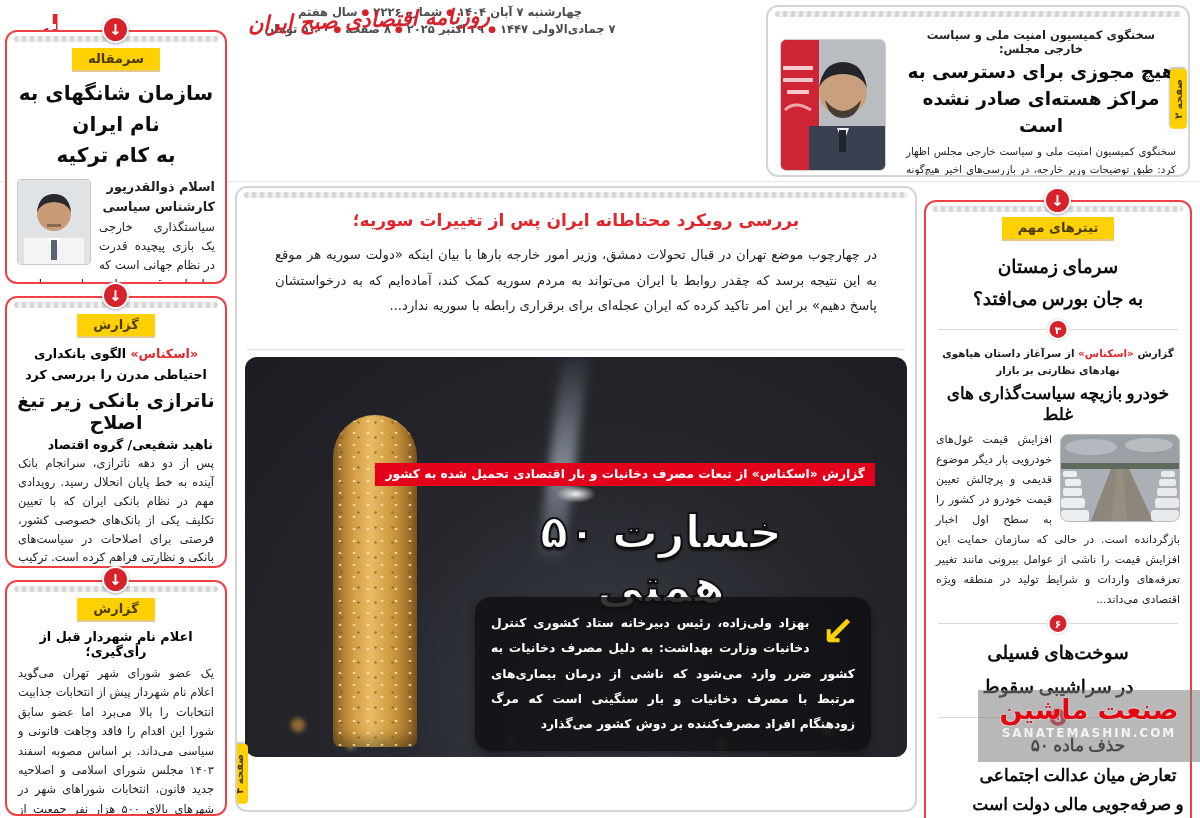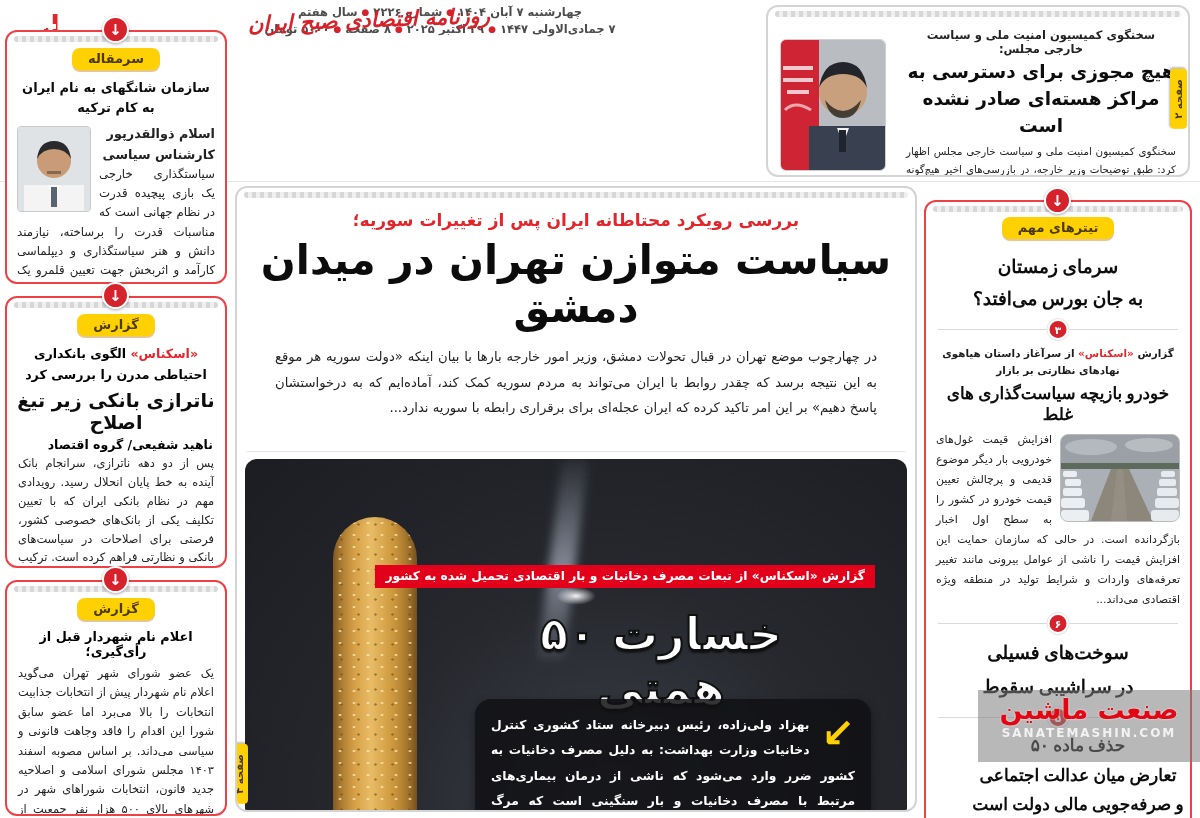--- a/index.html
+++ b/index.html
@@ -14,21 +14,21 @@
   .card.red { border:2px solid #ef4046; }
   .card.gray { border:2px solid #d4d4d4; }
   .rib { height:6px; margin:4px 7px 0 7px; border-radius:4px;
          background:repeating-linear-gradient(90deg,#d7d7d7 0 4px,#efefef 4px 8px); }
 
   .arrow-circle { position:absolute; width:27px; height:27px; border-radius:50%;
         background:#d6222b; color:#fff; font-weight:bold; font-size:15px; line-height:24px;
         text-align:center; border:2px solid #fff; box-shadow:0 1px 3px rgba(0,0,0,.35); z-index:6; }
 
   .ytab { display:inline-block; background:#ffd103; color:#4a3a00; font-weight:bold;
-        font-size:13px; padding:3px 16px 4px; border-radius:8px; position:relative;
+        font-size:13px; padding:3px 16px 4px; border-radius:0; position:relative;
         box-shadow:0 2px 0 rgba(200,130,0,.45); }
 
   .pl { white-space:pre-line; }
   .brand-red { color:#e2262b; }
 
   
   #masthead { position:absolute; right:440px; top:0; width:520px; text-align:center; z-index:1; }
   .tagline { position:absolute; top:8px; left:8px; color:#d6222b; font-size:21px; font-weight:bold;
         font-style:italic; font-family:"DejaVu Sans", sans-serif; transform:rotate(-2deg); }
   .logo { font-size:100px; line-height:1.1; font-weight:bold; color:#e8252b;
@@ -97,21 +97,21 @@
         box-shadow:0 4px 10px rgba(0,0,0,.4); }
   .qarrow { float:right; color:#ffd103; font-size:40px; line-height:.9; font-weight:bold;
         margin:2px 0 2px 12px; }
   #main-page-vtab { left:-6px; top:556px; position:absolute; }
 
   
   .lcard { left:5px; width:222px; }
   .lcard .tabwrap { text-align:center; margin-top:6px; }
   .lcard .hl { text-align:center; font-weight:900; color:#0d0d0d; }
   #ed { top:30px; height:254px; }
-  #ed .hl { font-size:13px; line-height:1.55; margin-top:8px; }
+  #ed .hl { font-size:20px; line-height:1.55; margin-top:8px; }
   .flow { padding:6px 10px 0; font-size:11.8px; color:#222; text-align:justify; line-height:1.62; }
   .aphoto { float:left; width:74px; height:86px; border:1px solid #c9c9c9; border-radius:4px;
         margin:2px 8px 4px 0; overflow:hidden; }
   .aname { font-weight:bold; font-size:12.8px; line-height:1.6; }
   #bank { top:296px; height:272px; }
   #bank .kicker { text-align:center; font-size:12.6px; font-weight:bold; line-height:1.7; margin-top:7px; padding:0 8px; }
   #bank .hl { font-size:19px; margin-top:3px; }
   #bank .author { font-weight:bold; font-size:12.5px; padding:4px 12px 0; }
   #bank .body { padding:2px 11px 0; font-size:11.4px; line-height:1.66; text-align:justify; color:#222; }
   #mayor { top:580px; height:236px; }
@@ -191,21 +191,20 @@
           <path d="M46 60 q18 22 36 0 q-4 18 -18 18 q-14 0 -18 -18z" fill="#2e2a26" opacity=".85"></path>
         </svg>
       </div>
     </div>
     <div id="nuclear-tab" class="vtab">صفحه ۲</div>
   </div>
 
   <div id="main-card" class="card gray">
     <div class="rib"></div>
     <div class="kicker">بررسی رویکرد محتاطانه ایران پس از تغییرات سوریه؛</div>
-    <div class="hl">سیاست متوازن تهران در میدان دمشق</div>
     <div class="body">در چهارچوب موضع تهران در قبال تحولات دمشق، وزیر امور خارجه بارها با بیان اینکه «دولت سوریه هر موقع به این نتیجه برسد که چقدر روابط با ایران می‌تواند به مردم سوریه کمک کند، آماده‌ایم که به درخواستشان پاسخ دهیم» بر این امر تاکید کرده که ایران عجله‌ای برای برقراری رابطه با سوریه ندارد...</div>
     <div class="ptab">
       <span class="ytab">صفحه ۲</span>
     </div>
     <div class="sep"></div>
 
     <div id="cig">
       <div class="bokeh"></div>
       <div class="smoke"></div>
       <div class="flare"></div>

